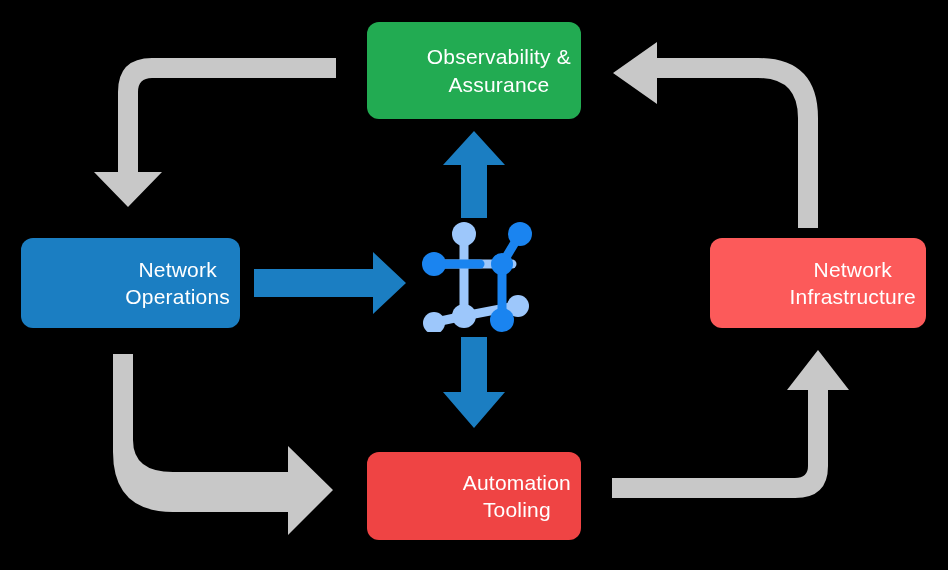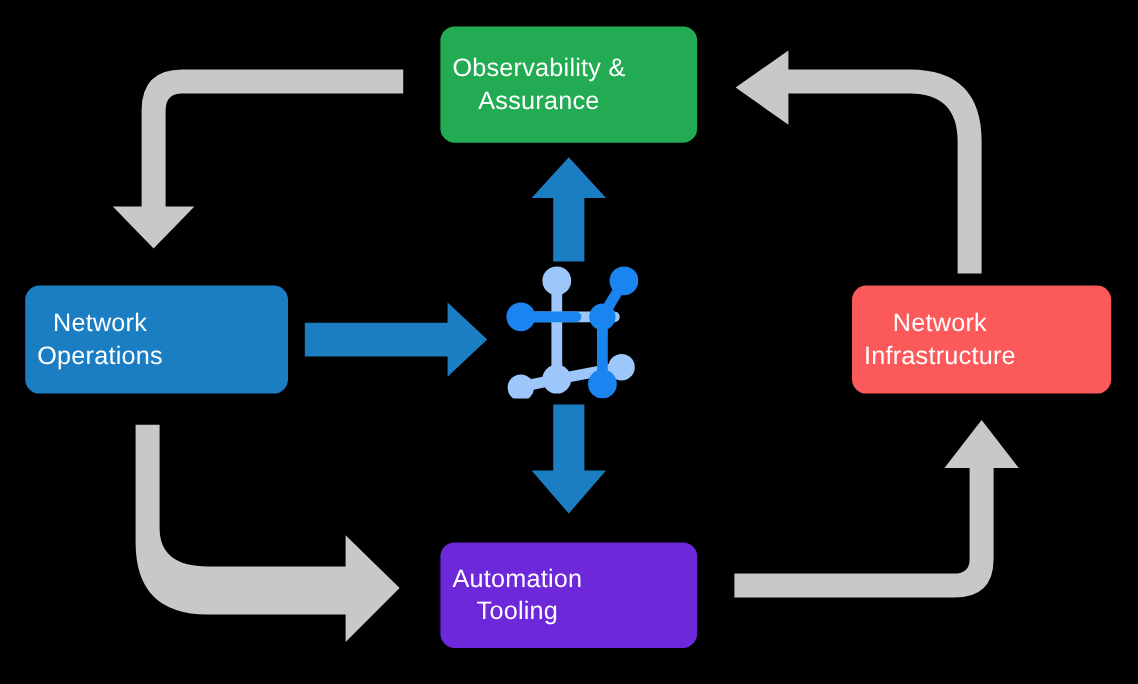--- a/index.html
+++ b/index.html
@@ -24,21 +24,21 @@
     left: 0;
     top: 0;
     width: 948px;
     height: 570px;
   }
   .node-box {
     position: absolute;
     border-radius: 12px;
     display: flex;
     align-items: center;
-    justify-content: flex-start;
+    justify-content: flex-end;
     text-align: center;
     color: #ffffff;
     font-size: 21px;
     font-weight: 400;
     line-height: 1.30;
     letter-spacing: 0.2px;
     padding: 6px 10px;
     white-space: pre-line;
   }
   #box-observability {
@@ -166,18 +166,18 @@
   <div class="node-box" id="box-operations" style="background-color: rgb(27, 126, 194); color: rgb(255, 255, 255);">
     <span>Network
 Operations</span>
   </div>
 
   <div class="node-box" id="box-infrastructure" style="background-color: rgb(252, 90, 90); color: rgb(255, 255, 255);">
     <span>Network
 Infrastructure</span>
   </div>
 
-  <div class="node-box" id="box-automation" style="background-color: #6d28d9; color: rgb(255, 255, 255);">
+  <div class="node-box" id="box-automation" style="background-color: #ef4444; color: rgb(255, 255, 255);">
     <span>Automation
 Tooling</span>
   </div>
 
 </div>
 
 </body></html>

